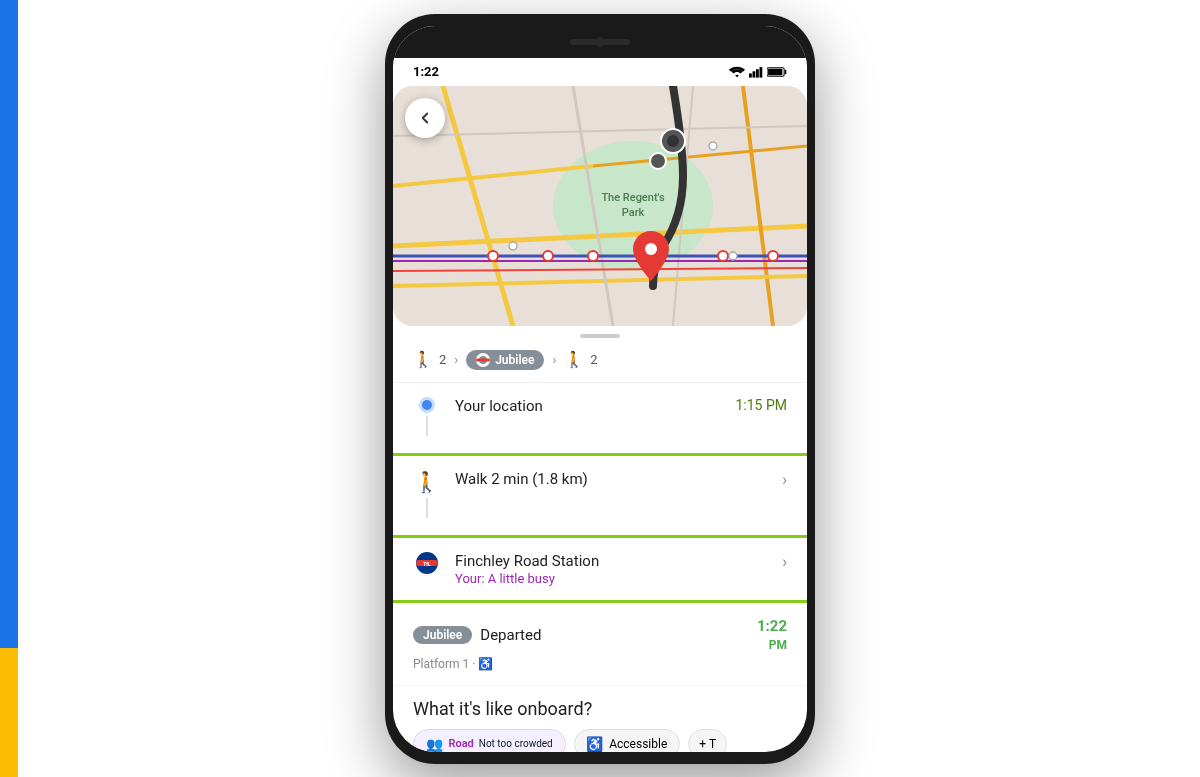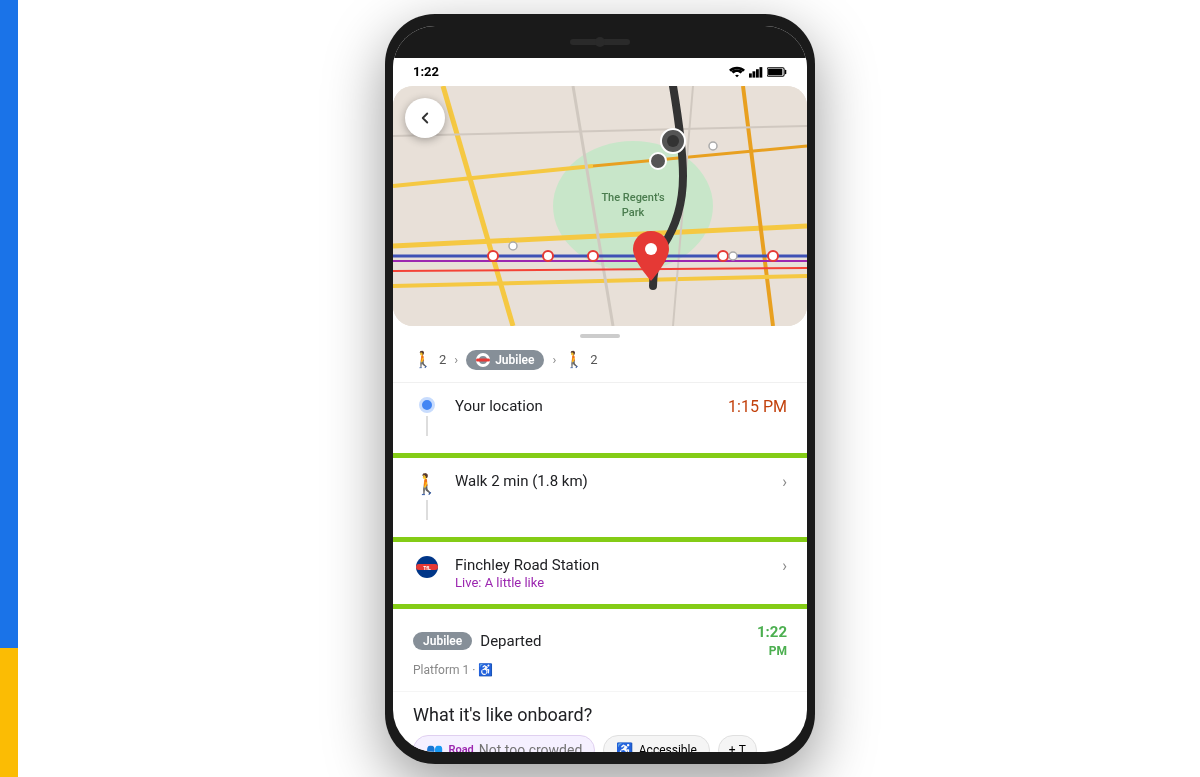--- a/index.html
+++ b/index.html
@@ -175,21 +175,21 @@
       font-weight: 600;
       display: flex;
       align-items: center;
       gap: 5px;
     }
 
     .step-row {
       display: flex;
       align-items: flex-start;
       padding: 14px 20px;
-      border-bottom: 5px solid #84cc16;
+      border-bottom: 3px solid #84cc16;
       position: relative;
       gap: 14px;
     }
 
     .step-icon-col {
       display: flex;
       flex-direction: column;
       align-items: center;
       width: 28px;
       flex-shrink: 0;
@@ -220,22 +220,22 @@
       align-items: flex-start;
     }
 
     .step-title {
       font-size: 15px;
       color: #202124;
       font-weight: 400;
     }
 
     .step-time {
-      font-size: 16px;
-      color: #c2410c;
+      font-size: 14px;
+      color: #4d7c0f;
       font-weight: 400;
       white-space: nowrap;
       text-align: center;
     }
 
     .step-live-busy {
       color: #9c27b0;
       font-size: 13px;
     }
 
@@ -322,22 +322,22 @@
       cursor: pointer;
     }
 
     .tag-crowd-live {
       color: #9c27b0;
       font-weight: 600;
       font-size: 11px;
     }
 
     .tag-crowd-text {
-      font-size: 14px;
-      color: #737373;
+      font-size: 10px;
+      color: #0f172a;
     }
 
     .tag-accessible {
       display: flex;
       align-items: center;
       gap: 5px;
       background: #f5f5f5;
       border: 1px solid #e0e0e0;
       border-radius: 20px;
       padding: 6px 12px;
@@ -508,21 +508,21 @@
             <circle cx="11" cy="11" r="6" fill="#003688"></circle>
             <rect x="0" y="8" width="22" height="6" fill="#e53935" rx="3"></rect>
             <text x="11" y="13.5" text-anchor="middle" font-size="5" fill="white" font-weight="bold">TfL</text>
           </svg>
         </div>
         <div class="step-content">
           <div class="step-header">
             <span class="step-title">Finchley Road Station</span>
             <span class="chevron-right">›</span>
           </div>
-          <div class="step-live-busy">Live: A little like</div>
+          <div class="step-live-busy">Your: A little busy</div>
         </div>
       </div>
 
       <div class="train-row">
         <div class="train-header">
           <div class="train-badge">Jubilee</div>
           <span class="train-destination">Departed</span>
           <div class="train-time-right">
             <span>1:22</span><br>
             <span style="font-size:12px;">PM</span>

